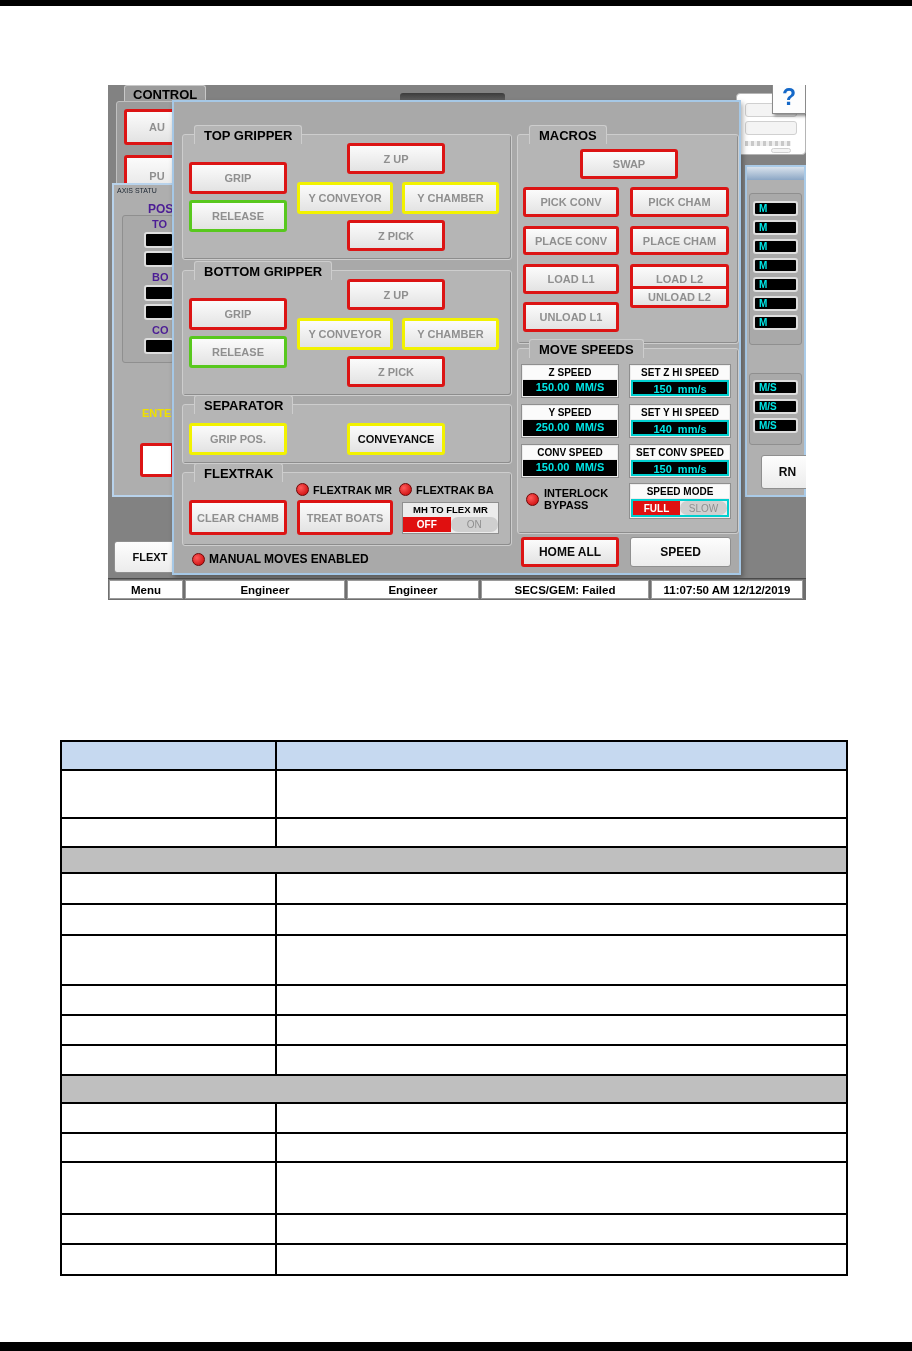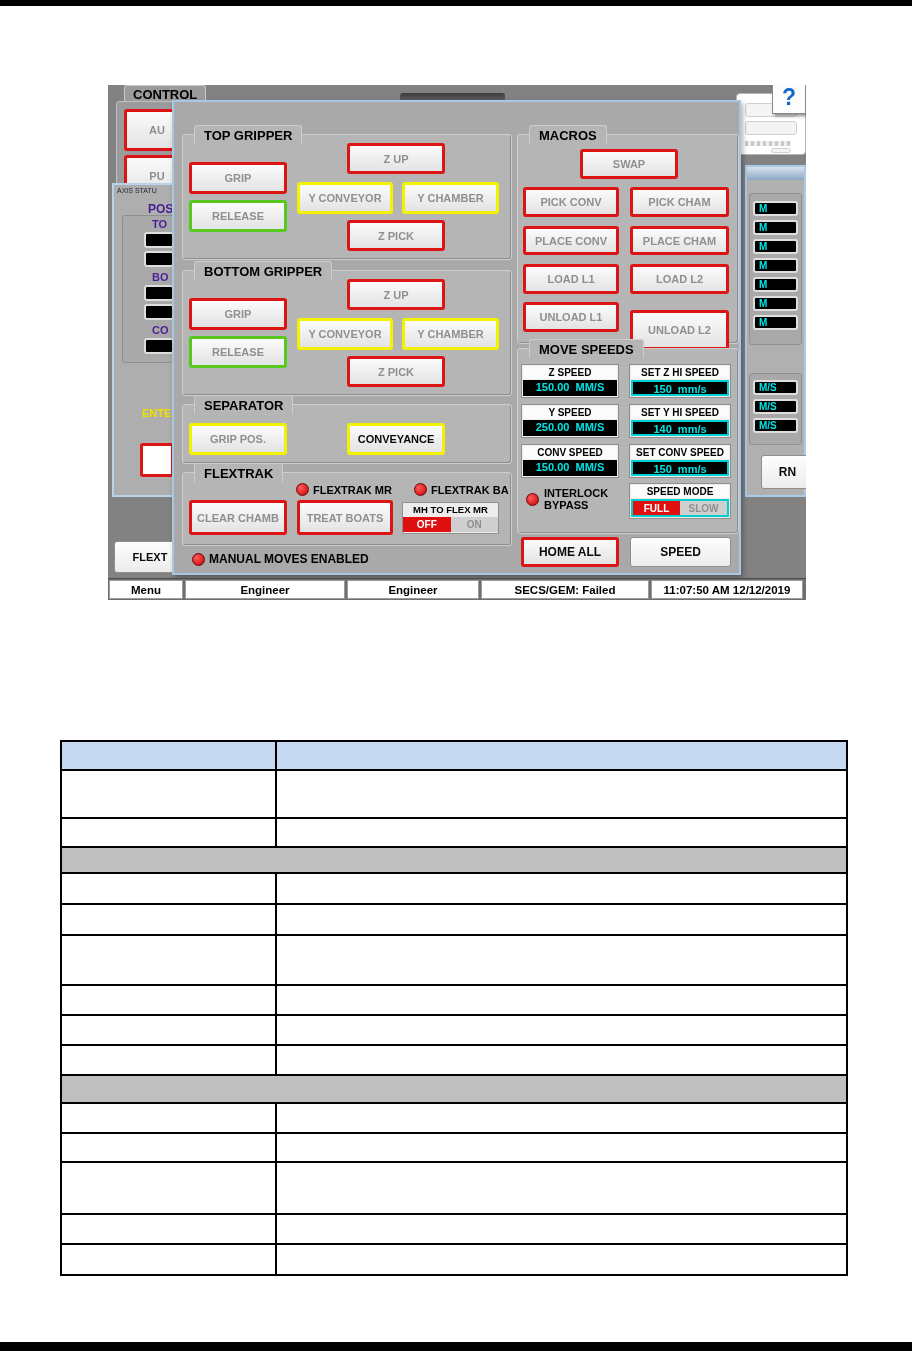--- a/index.html
+++ b/index.html
@@ -50,21 +50,21 @@
   .led { width:13px; height:13px; border-radius:50%; background:radial-gradient(circle at 35% 35%, #ff5a5a, #c40000); border:1px solid #6e0606; flex:0 0 auto; }
   .ledrow { display:flex; align-items:center; gap:4px; font-weight:bold; font-size:11px; color:#000; }
 
   .disp { background:#ededed; border:1px solid #8f8f8f; padding:1px; }
   .disp .lbl { background:#fbfbfb; font-weight:bold; font-size:10px; color:#000; text-align:center; height:13px; line-height:13px; white-space:pre; }
   .disp .val { background:#000; color:#00e6e6; font-weight:bold; font-size:11px; height:16px; line-height:15px; text-align:center; white-space:pre; margin-top:1px; }
   .disp.set .val { border:2px solid #00cfcf; }
 
   .toggle { display:flex; height:15px; }
   .tg-on-red { flex:1; background:#e01010; color:#fff; font-weight:bold; font-size:10px; display:flex; align-items:center; justify-content:center; }
-  .tg-off-gray { flex:1; background:#cfcfcf; color:#8f8f8f; font-weight:bold; font-size:10px; display:flex; align-items:center; justify-content:center; }
+  .tg-off-gray { flex:1; background:#cfcfcf; color:#8f8f8f; font-weight:normal; font-size:10px; display:flex; align-items:center; justify-content:center;border-radius:7px; }
 
   
   .statusbar { position:absolute; left:0; top:493px; width:698px; height:22px; background:#6f6f6f; display:flex; gap:2px; padding:1px; z-index:6; border-top:1px solid #4a4a4a; }
   .statusbar .cell { background:#fff; border:1px solid #9a9a9a; font-weight:bold; font-size:11.5px; color:#000; display:flex; align-items:center; justify-content:center; }
 
   
   .tbl { position:absolute; left:60px; top:740px; width:788px; border:2px solid #000; }
   .trow { display:flex; border-top:2px solid #000; background:#fff; }
   .trow:first-child { border-top:none; }
   .trow .tc1 { width:215px; border-right:2px solid #000; }
@@ -76,21 +76,21 @@
 <body>
 
 <div class="page">
   <div class="bar top"></div>
   <div class="bar bottom"></div>
 
   <div class="shot">
 
     <div class="abs grouptab-bg" style="left:16px;top:0px;height:17px">CONTROL</div>
     <div class="abs bgpanel" style="left:8px;top:16px;width:108px;height:172px"></div>
-    <div class="abs btn b-red" style="left:16px;top:24px;width:66px;height:42px;z-index:1">AU</div>
+    <div class="abs btn b-red" style="left:16px;top:24px;width:66px;height:36px;z-index:1">AU</div>
     <div class="abs btn b-red" style="left:16px;top:70px;width:66px;height:42px;z-index:1">PU</div>
 
     <div class="abs logo" style="left:292px;top:8px;width:105px;height:11px"></div>
 
     <div class="abs equip" style="left:628px;top:8px;width:70px;height:62px">
       <div class="slab" style="left:8px;top:9px;width:52px;height:14px"></div>
       <div class="slab" style="left:8px;top:27px;width:52px;height:14px"></div>
       <div class="dots" style="left:8px;top:47px;width:46px;height:5px"></div>
       <div class="slab" style="left:34px;top:54px;width:20px;height:5px"></div>
     </div>
@@ -157,21 +157,21 @@
       <div class="grp-tab" style="left:20px;top:293px">SEPARATOR</div>
       <div class="abs btn b-yel" style="left:15px;top:321px;width:98px;height:32px">GRIP POS.</div>
       <div class="abs btn b-yel t-dark" style="left:173px;top:321px;width:98px;height:32px">CONVEYANCE</div>
 
       <div class="grp" style="left:8px;top:370px;width:330px;height:74px"></div>
       <div class="grp-tab" style="left:20px;top:361px">FLEXTRAK</div>
       <div class="abs ledrow" style="left:122px;top:381px">
         <span class="led"></span>
         <span>FLEXTRAK MR</span>
       </div>
-      <div class="abs ledrow" style="left:240px;top:381px">
+      <div class="abs ledrow" style="left:225px;top:381px">
         <span class="led"></span>
         <span>FLEXTRAK BA</span>
       </div>
       <div class="abs btn b-red" style="left:15px;top:398px;width:98px;height:35px">CLEAR CHAMB</div>
       <div class="abs btn b-red" style="left:123px;top:398px;width:96px;height:35px">TREAT BOATS</div>
       <div class="abs" style="left:228px;top:400px;width:97px;height:32px;border:1px solid #8f8f8f;background:#ececec">
         <div style="height:14px;line-height:14px;text-align:center;font-weight:bold;font-size:9.5px;color:#000">MH TO FLEX MR</div>
         <div class="toggle">
           <div class="tg-on-red">OFF</div>
           <div class="tg-off-gray">ON</div>
@@ -186,21 +186,21 @@
       <div class="grp" style="left:343px;top:32px;width:222px;height:210px"></div>
       <div class="grp-tab" style="left:355px;top:23px">MACROS</div>
       <div class="abs btn b-red" style="left:406px;top:47px;width:98px;height:30px">SWAP</div>
       <div class="abs btn b-red" style="left:349px;top:85px;width:96px;height:30px">PICK CONV</div>
       <div class="abs btn b-red" style="left:456px;top:85px;width:99px;height:30px">PICK CHAM</div>
       <div class="abs btn b-red" style="left:349px;top:124px;width:96px;height:29px">PLACE CONV</div>
       <div class="abs btn b-red" style="left:456px;top:124px;width:99px;height:29px">PLACE CHAM</div>
       <div class="abs btn b-red" style="left:349px;top:162px;width:96px;height:30px">LOAD L1</div>
       <div class="abs btn b-red" style="left:456px;top:162px;width:99px;height:30px">LOAD L2</div>
       <div class="abs btn b-red" style="left:349px;top:200px;width:96px;height:30px">UNLOAD L1</div>
-      <div class="abs btn b-red" style="left:456px;top:208px;width:99px;height:40px">UNLOAD L2</div>
+      <div class="abs btn b-red" style="left:456px;top:184px;width:99px;height:22px">UNLOAD L2</div>
 
       <div class="grp" style="left:343px;top:246px;width:222px;height:186px"></div>
       <div class="grp-tab" style="left:355px;top:237px">MOVE SPEEDS</div>
 
       <div class="abs disp" style="left:347px;top:262px;width:98px">
         <div class="lbl">Z SPEED</div>
         <div class="val">150.00  MM/S</div>
       </div>
       <div class="abs disp set" style="left:455px;top:262px;width:102px">
         <div class="lbl">SET Z HI SPEED</div>

